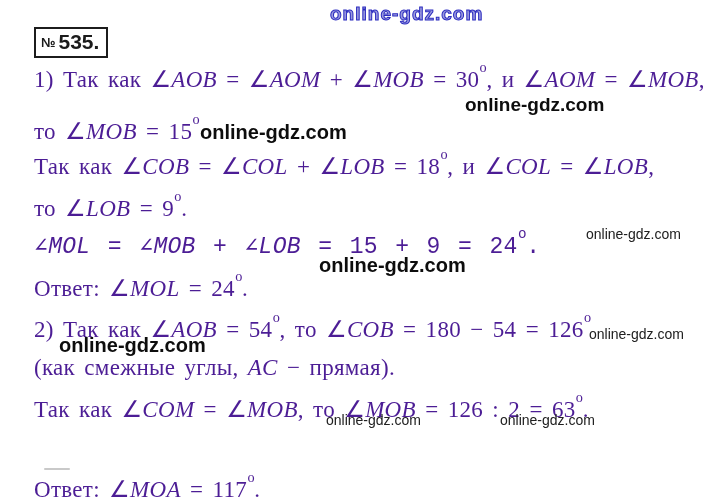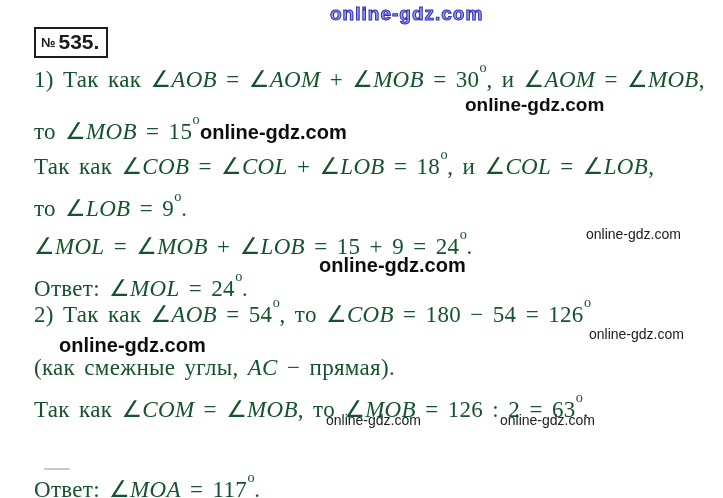--- a/index.html
+++ b/index.html
@@ -13,21 +13,21 @@
     margin-left:32px;
   }
   
   .line{
     position:absolute;
     left:2px;
     white-space:nowrap;
     font-size:23px;
     letter-spacing:0.3px;
     word-spacing:0.14em;
-    color:#14532d;
+    color:#4c1d95;
   }
   .line i{font-style:italic;}
   .line sup.deg{
     font-size:0.62em;
     font-style:normal;
     position:relative;
     top:-0.45em;
     left:0.02em;
     letter-spacing:0;
   }
@@ -65,23 +65,23 @@
   .wm-5{left:287px;top:254px;}
   .wm-6{left:27px;top:334px;}
   .wm-7{left:557px;top:326px;}
   .wm-8{left:294px;top:412px;}
   .wm-9{left:468px;top:412px;}
   
   .l0{top:65px;}
   .l1{top:117px;}
   .l2{top:152px;}
   .l3{top:194px;}
-  .l4{top:232px;}
+  .l4{top:232px;font-family:Liberation Mono, monospace;}
   .l5{top:274px;}
-  .l6{top:300px;}
+  .l6{top:315px;}
   .l7{top:355px;}
   .l8{top:395px;}
   .l9{top:439px;}
   .l10{top:475px;}
   
   .artifact{
     position:absolute;left:12px;top:468px;width:26px;height:2px;
     background:#c9c9c9;border-radius:1px;
   }
 </style>

